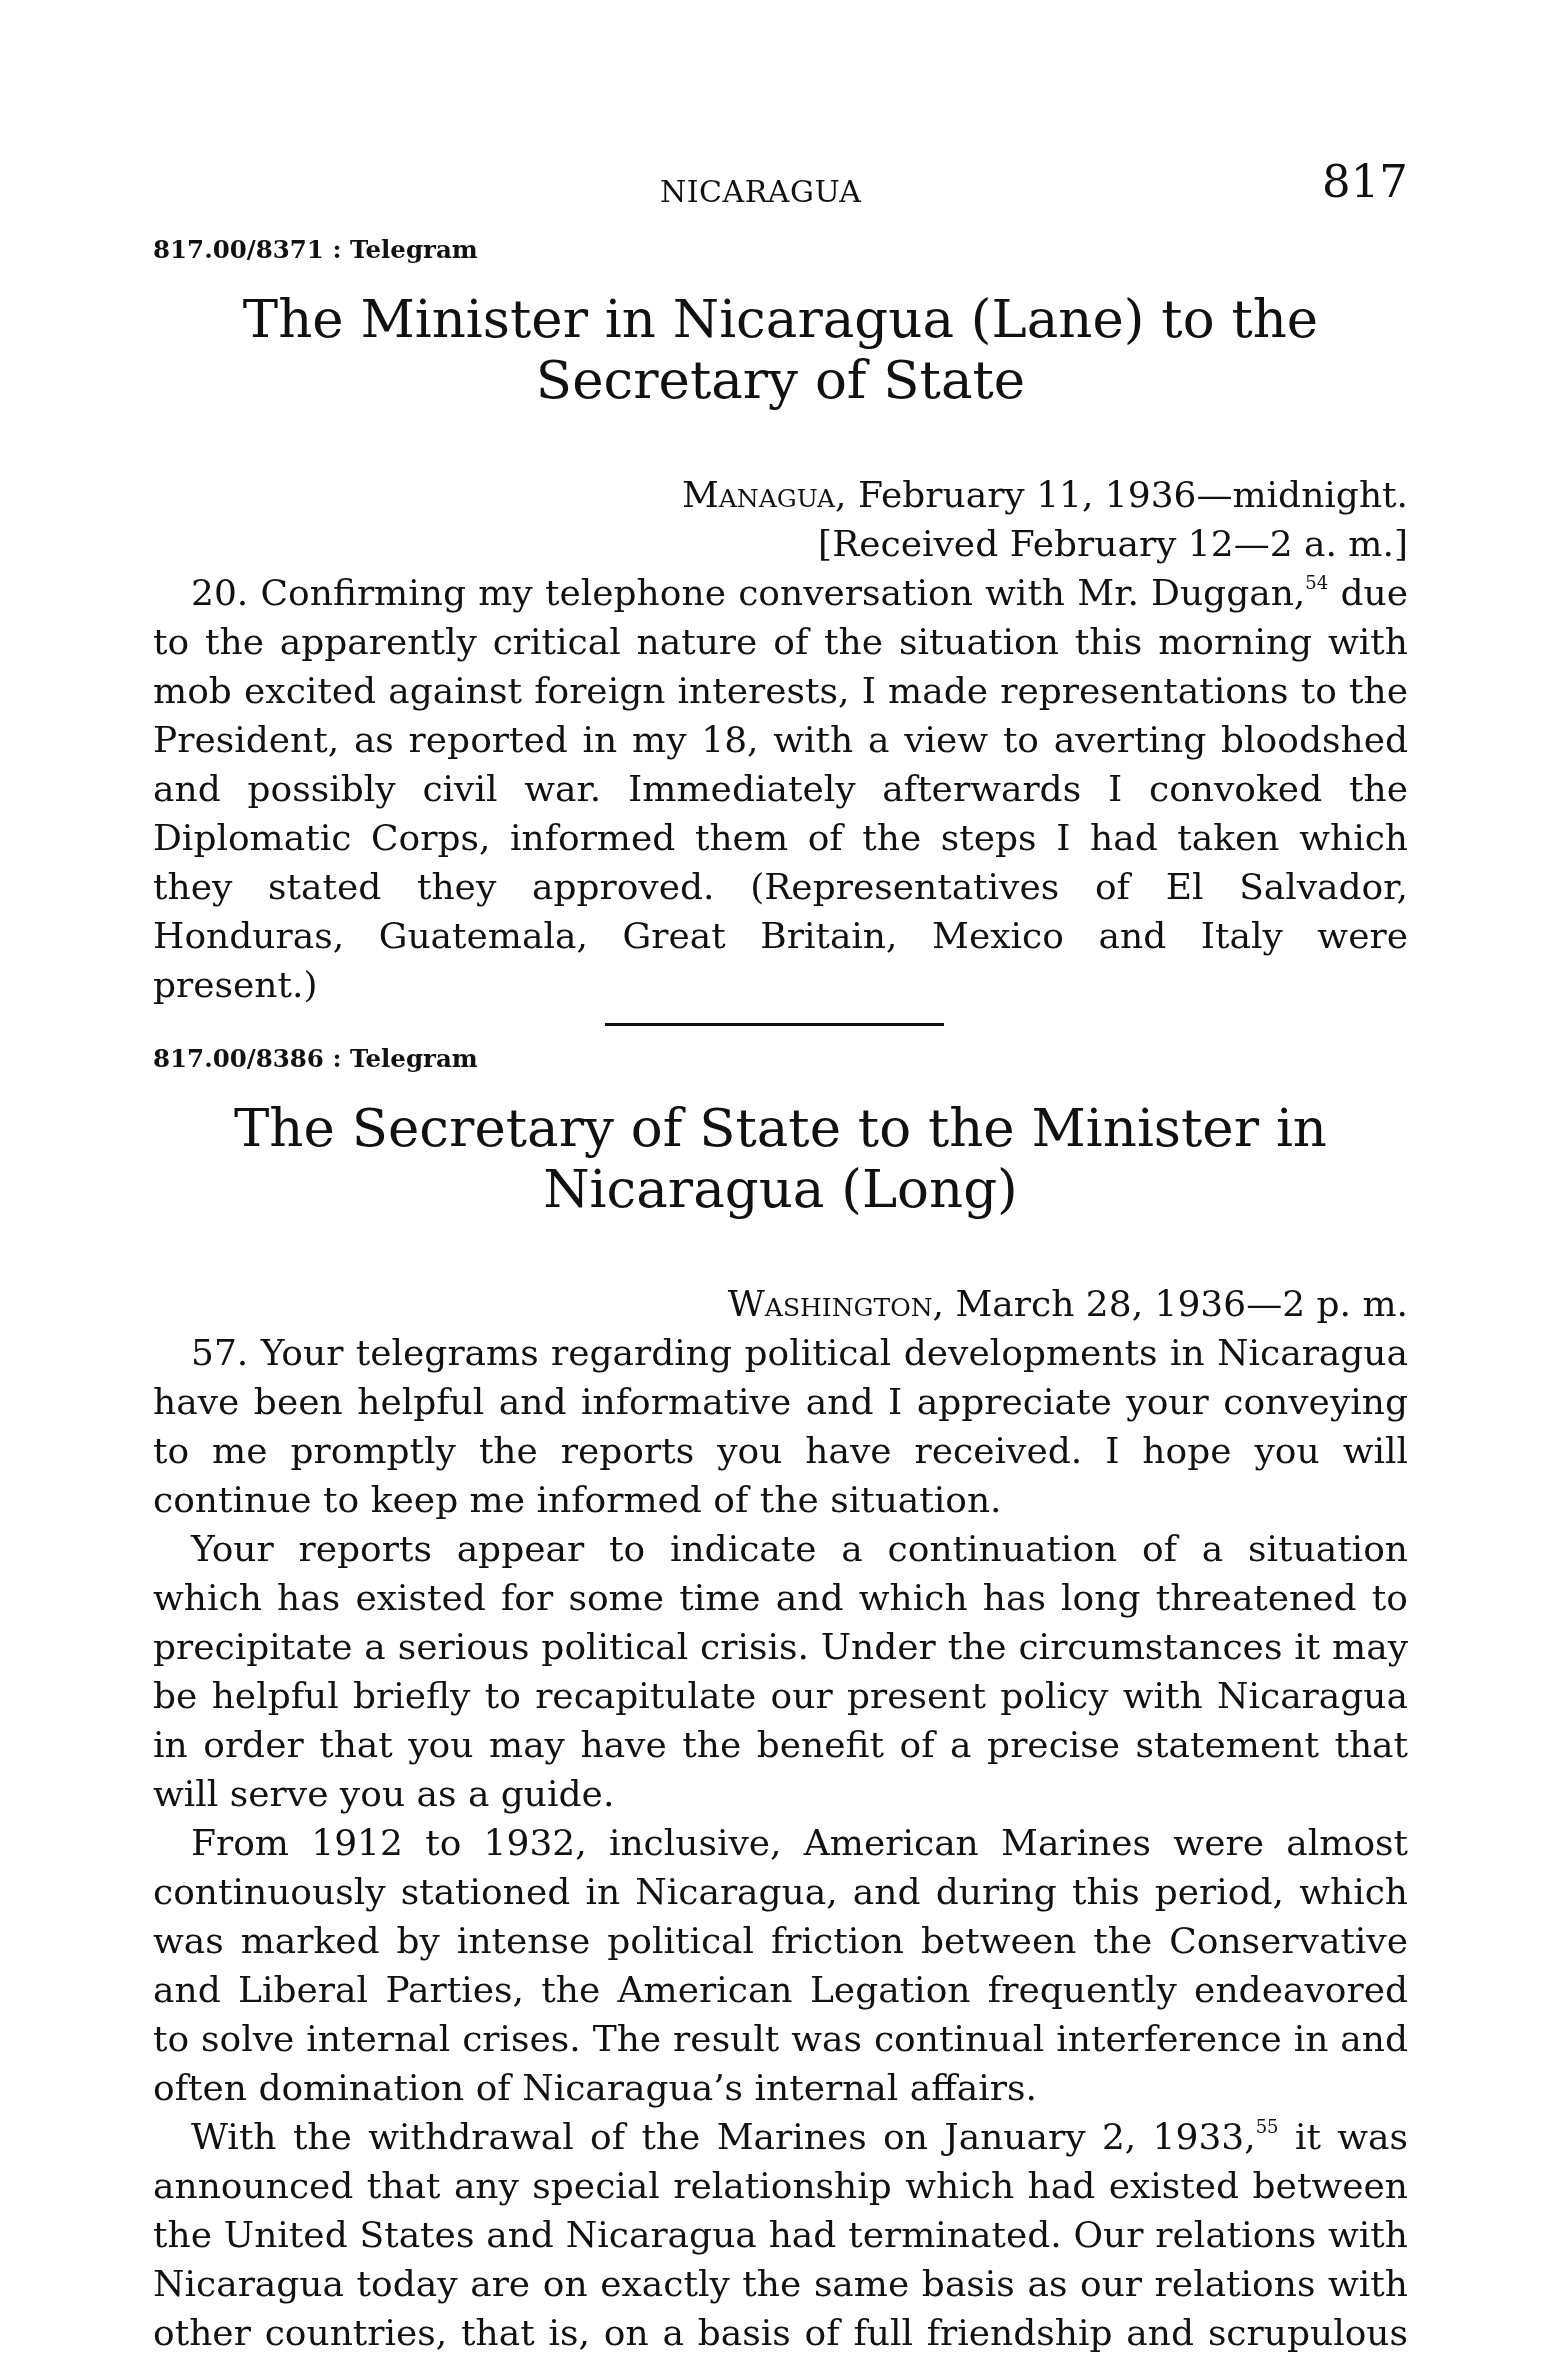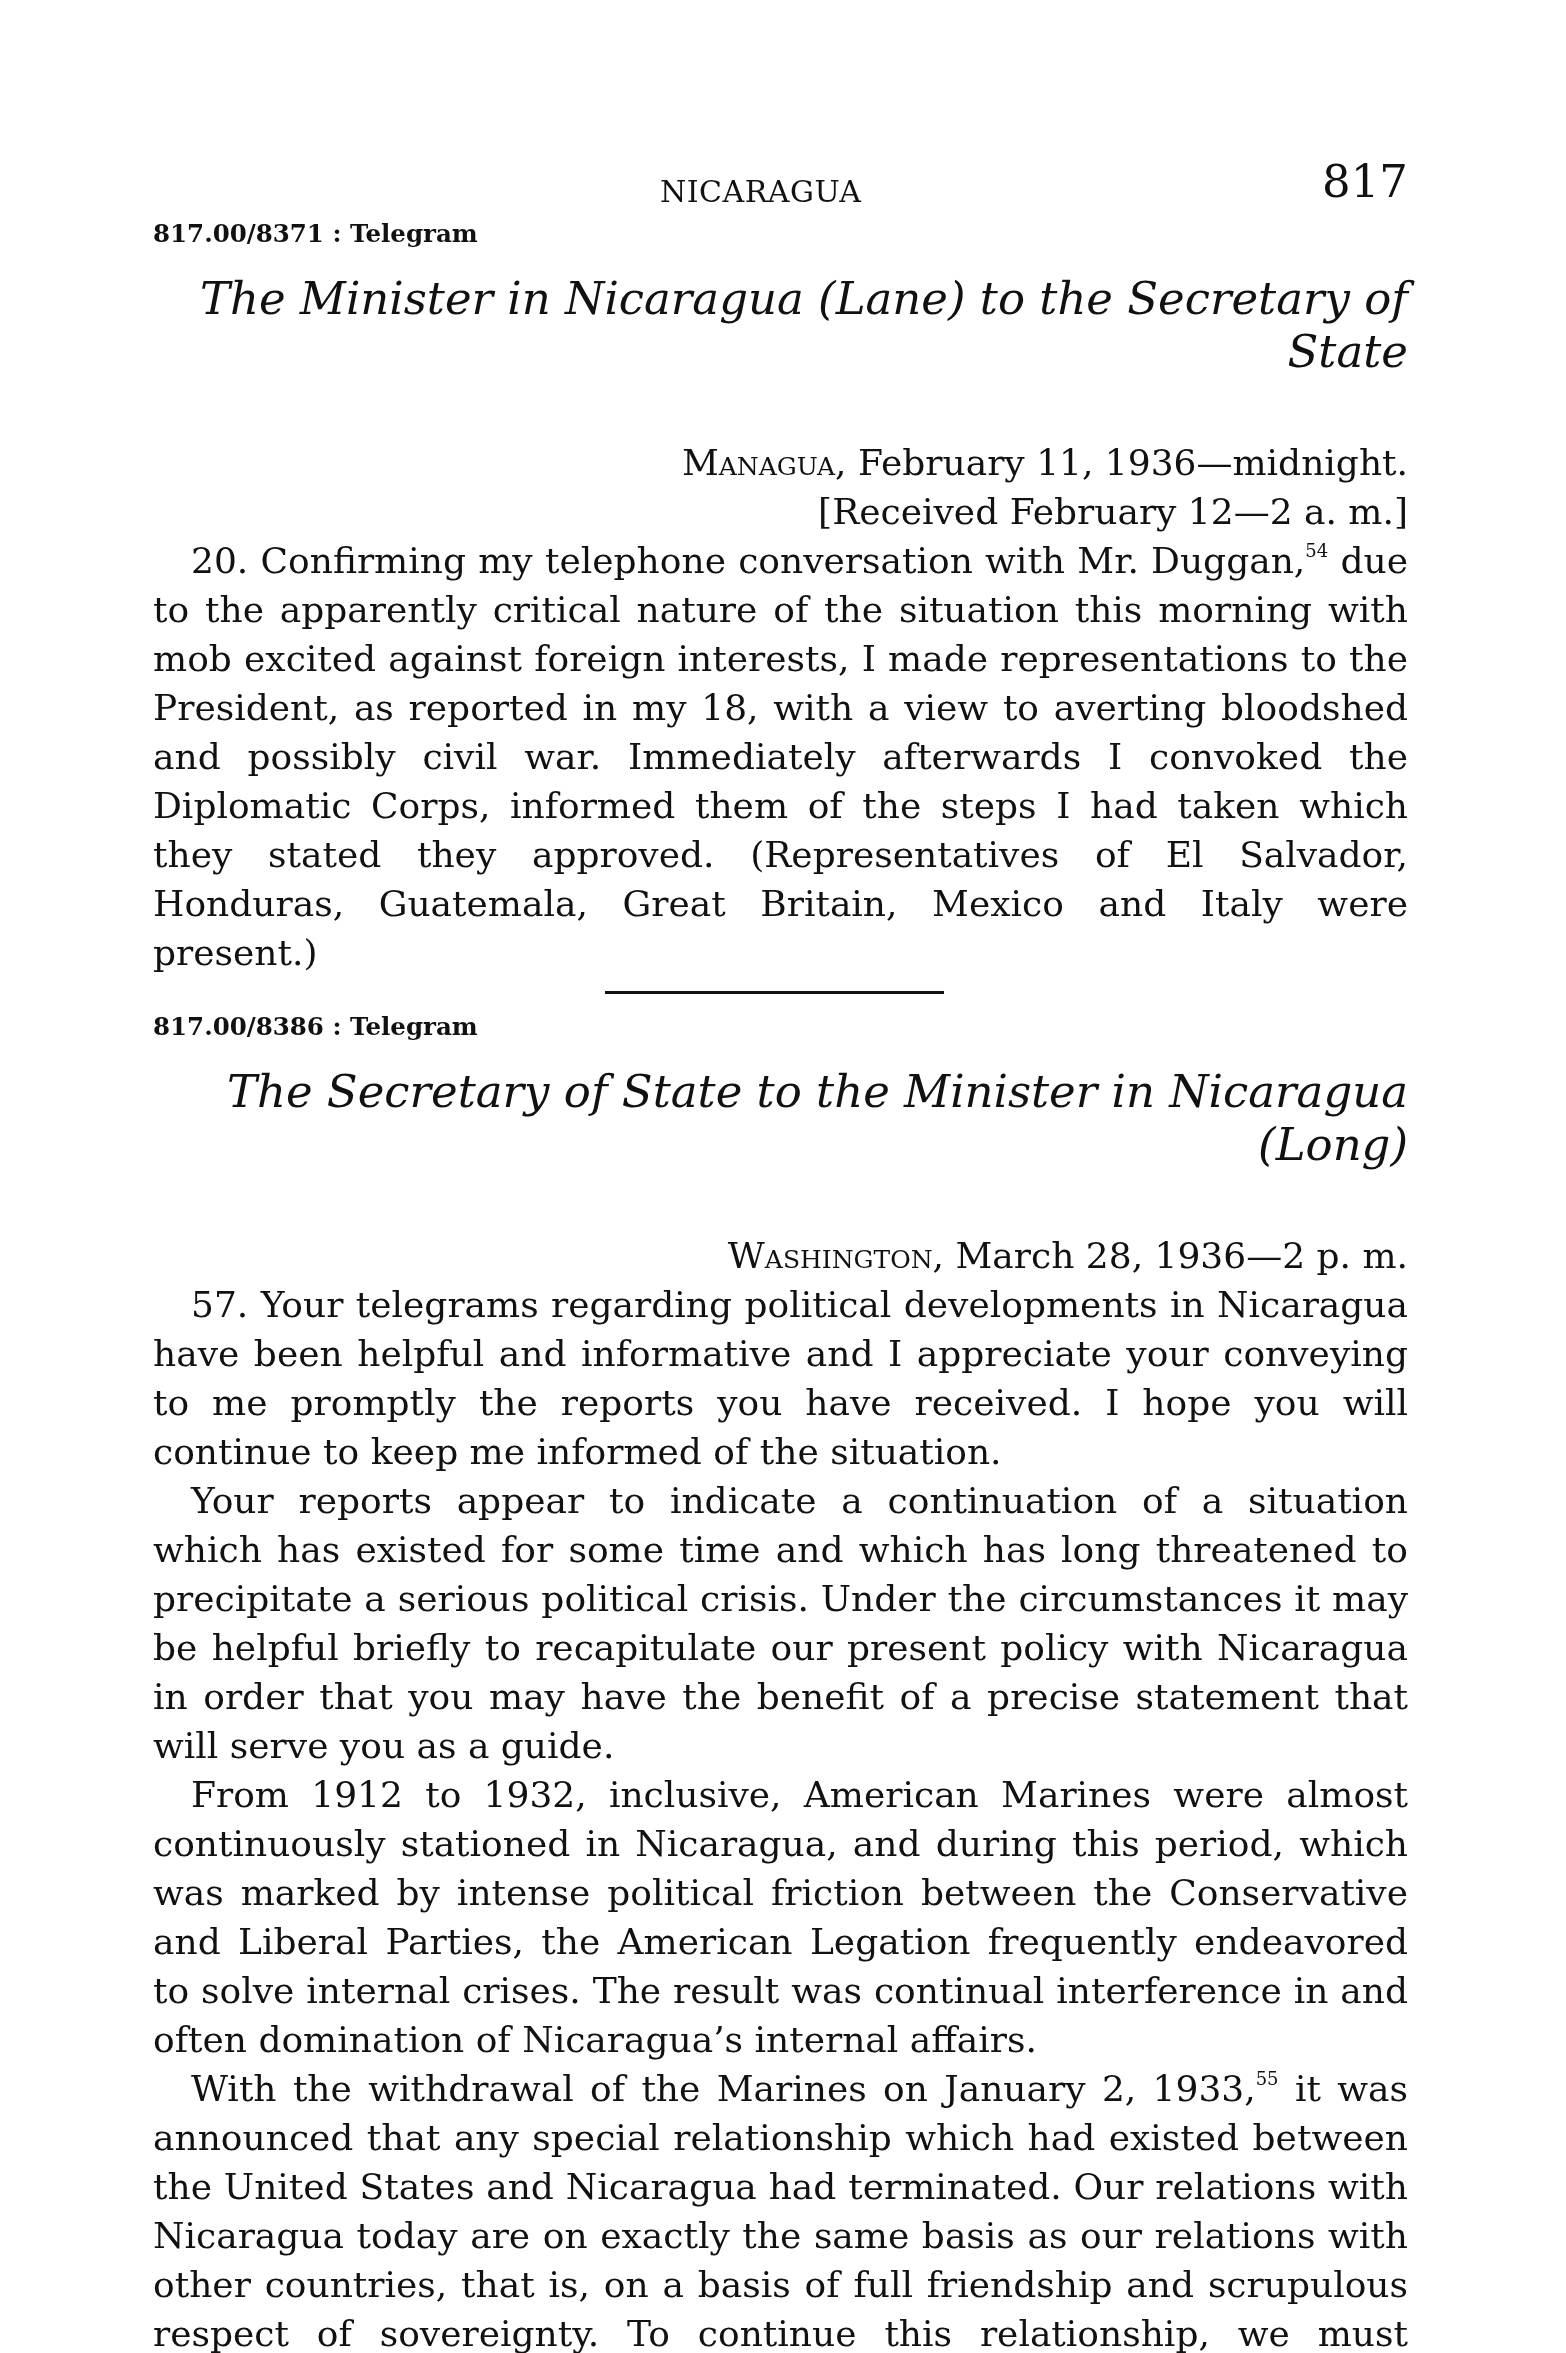--- a/index.html
+++ b/index.html
@@ -31,26 +31,25 @@
   }
   .running-head .pageno {
     position: absolute;
     right: 0;
     top: 0;
     font-size: 45px;
   }
   .file-ref {
     font-size: 24.5px;
     font-weight: bold;
-    margin-top: 12px;
+    margin-top: 28px;
   }
   .doc-title {
-    font-style: italic;
-    font-size: 45px;
-    text-align: right;
+    font-size: 53px;
+    text-align: center;
     margin-top: 23.5px;
   }
   .dateline {
     text-align: right;
     font-size: 36px;
     line-height: 49px;
     margin-top: 60px;
   }
   .smallcaps { font-variant: small-caps; }
   .para {

